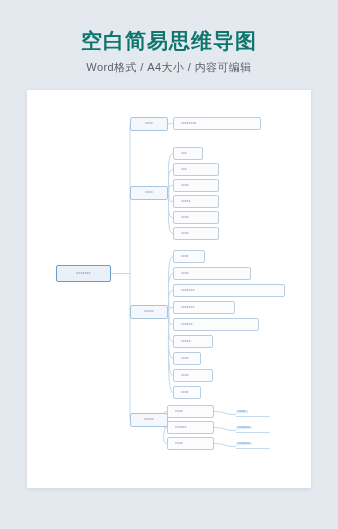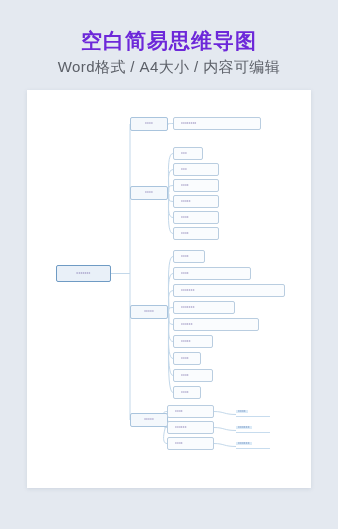--- a/index.html
+++ b/index.html
@@ -7,25 +7,25 @@
     width:338px;height:529px;
     background:#e4e9f0;
     font-family:"Liberation Sans","DejaVu Sans",sans-serif;
     overflow:hidden;
   }
   .poster{position:relative;width:338px;height:529px;}
 
   
   .header{position:absolute;left:0;top:28px;width:338px;text-align:center;}
   .title{
-    font-size:21px;font-weight:bold;color:#6d28d9;
+    font-size:21px;font-weight:bold;color:#0f766e;
     letter-spacing:1px;line-height:26px;margin:0;
   }
   .subtitle{
-    font-size:15px;color:#5c6068;font-weight:normal;
+    font-size:11px;color:#5c6068;font-weight:normal;
     letter-spacing:.4px;line-height:16px;margin:5px 0 4px 0;
   }
 
   
   .page{
     position:absolute;left:27px;top:90px;
     width:284px;height:398px;
     background:#ffffff;
     box-shadow:0 1px 4px rgba(70,90,120,.14);
   }

